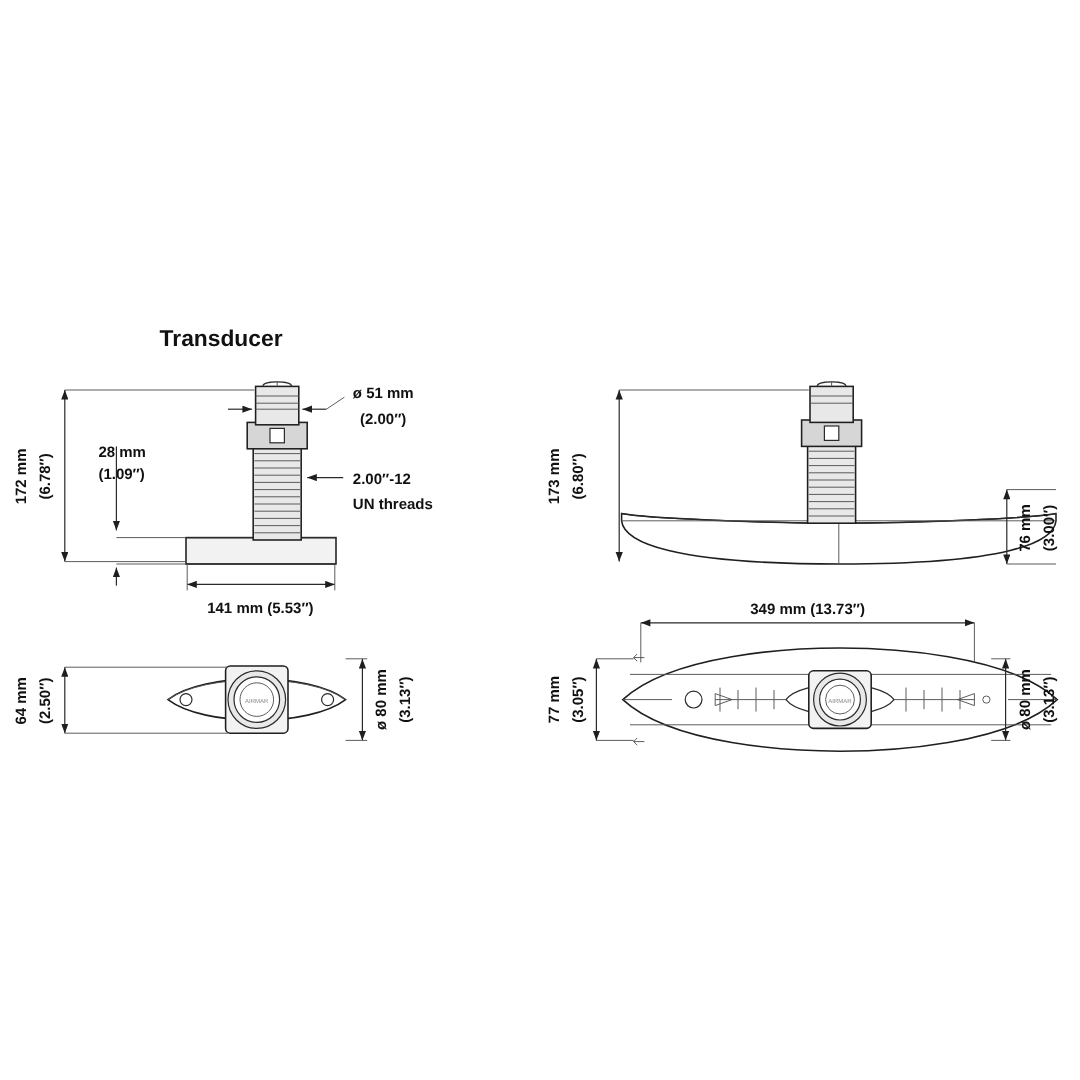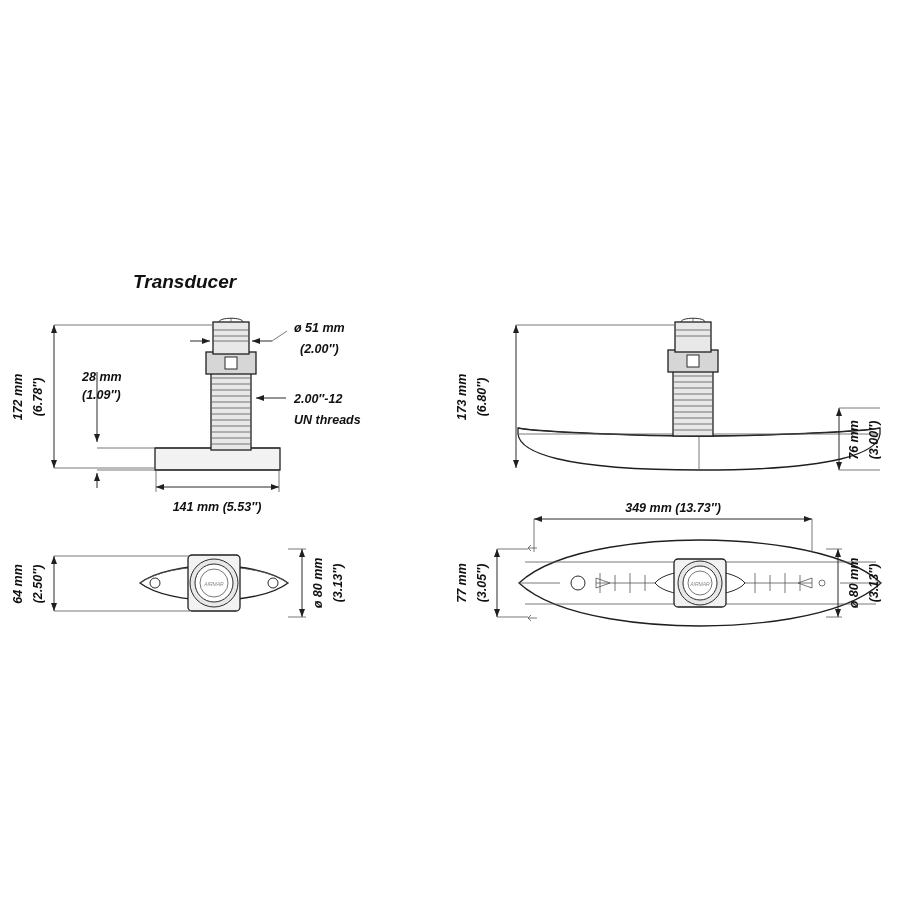--- a/index.html
+++ b/index.html
@@ -13,21 +13,20 @@
     font-family: "Liberation Sans", sans-serif;
     color: #1a1a1a;
     position: relative;
     overflow: hidden;
   }
   #stage {
     position: absolute;
     left: 0; top: 0;
     width: 739px;
     height: 900px;
-    font-style: italic;
   }
   #stage svg {
     display: block;
   }
   .title-text {
     font-family: "Liberation Sans", sans-serif;
     font-size: 19px;
     font-weight: bold;
     fill: #111111;
   }

